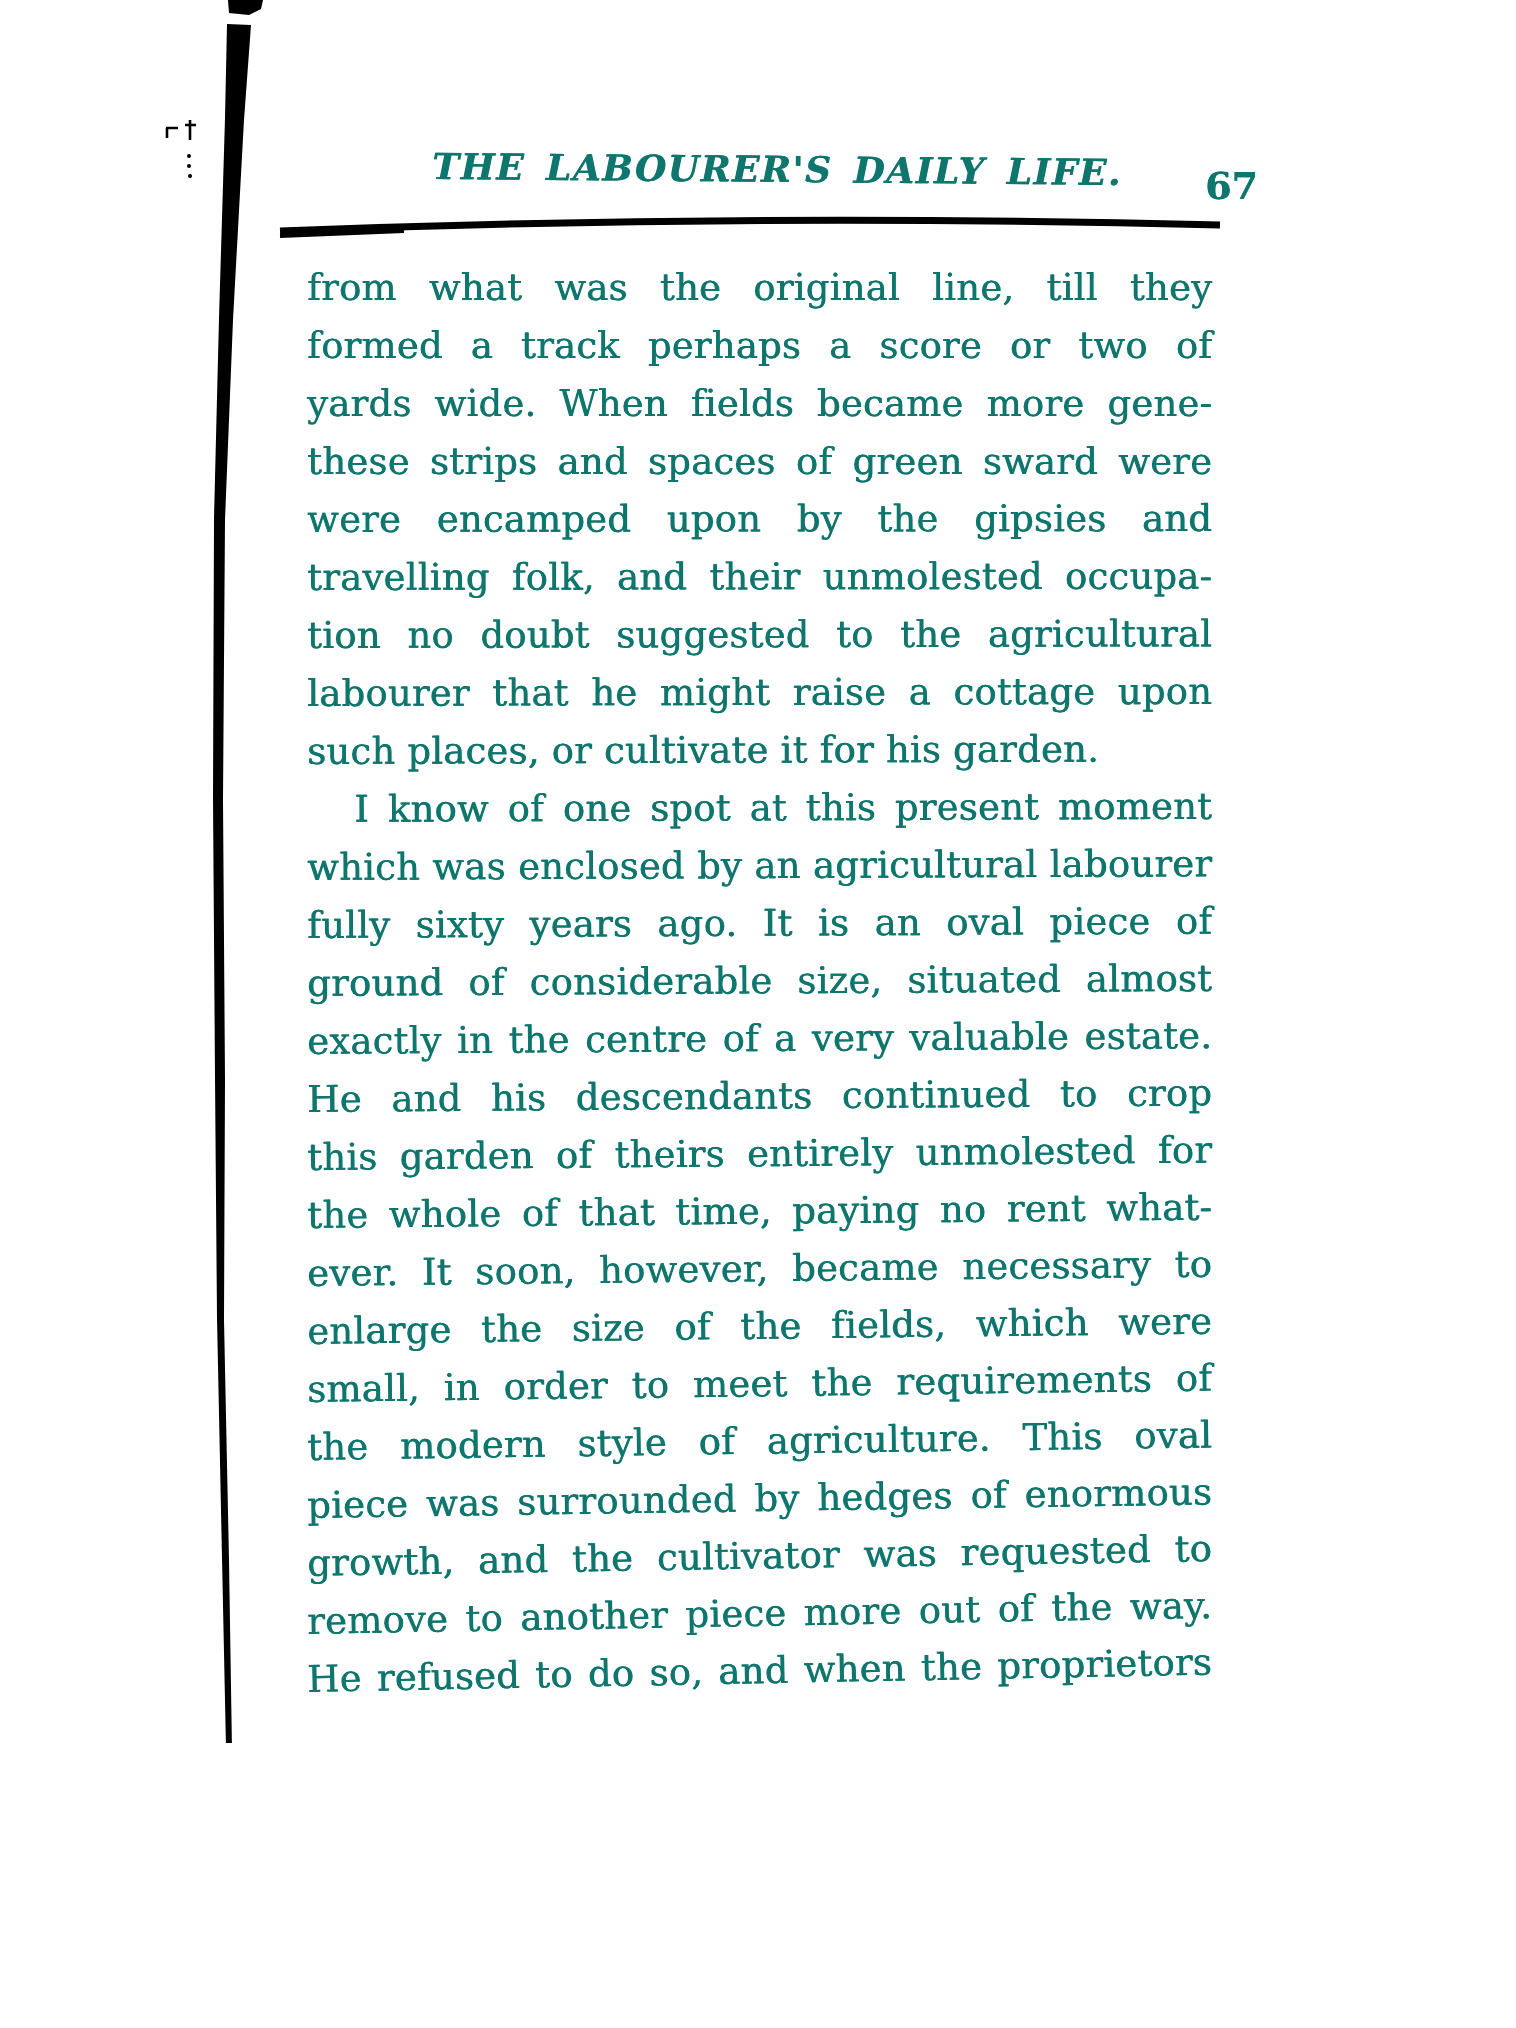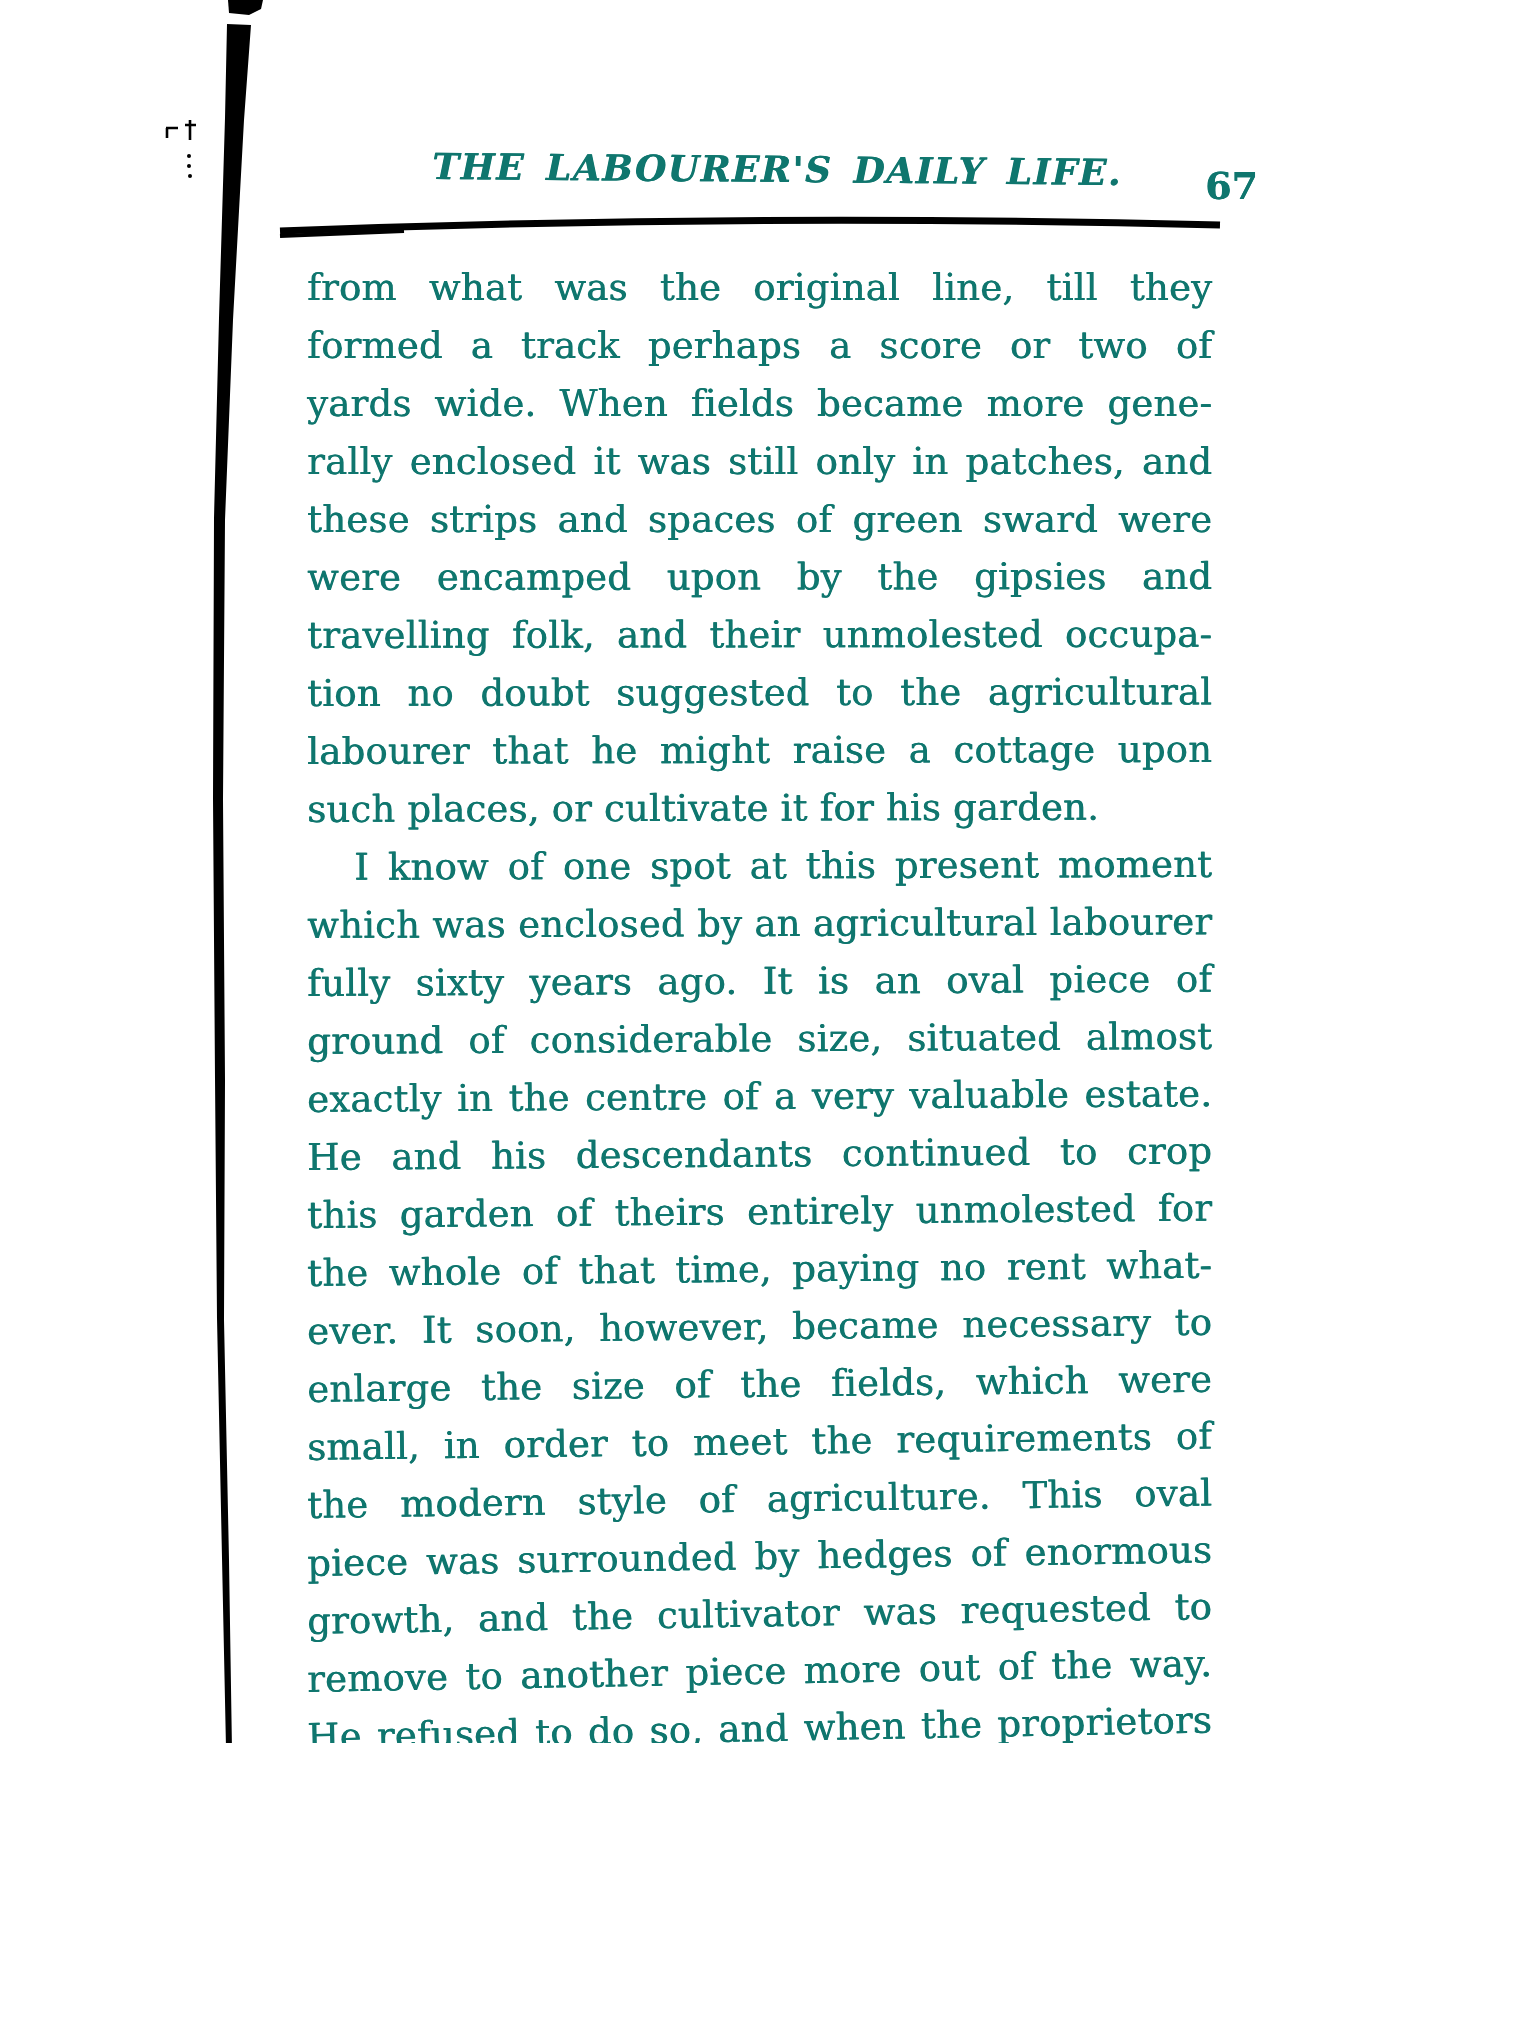--- a/index.html
+++ b/index.html
@@ -86,21 +86,20 @@
 
   <svg class="artifact" style="left:252px; top:209px;" width="952" height="34" viewBox="0 0 952 34" aria-hidden="true">
     <path d="M6 22 Q 470 4 946 16" stroke="#000" stroke-width="7" fill="none"></path>
     <path d="M6 27 L130 22" stroke="#000" stroke-width="4" fill="none"></path>
   </svg>
 
   <div class="body-text">
       <div class="line" style="transform: rotate(0deg);">from what was the original line, till they</div>
       <div class="line" style="transform: rotate(-0.002deg);">formed a track perhaps a score or two of</div>
       <div class="line" style="transform: rotate(-0.007deg);">yards wide. When fields became more gene-</div>
-      <div class="line" style="transform: rotate(-0.015deg);">rally enclosed it was still only in patches, and</div>
       <div class="line" style="transform: rotate(-0.026deg);">these strips and spaces of green sward were</div>
       <div class="line" style="transform: rotate(-0.059deg);">were encamped upon by the gipsies and</div>
       <div class="line" style="transform: rotate(-0.08deg);">travelling folk, and their unmolested occupa-</div>
       <div class="line" style="transform: rotate(-0.104deg);">tion no doubt suggested to the agricultural</div>
       <div class="line" style="transform: rotate(-0.132deg);">labourer that he might raise a cottage upon</div>
       <div class="line para-end" style="transform: rotate(-0.163deg);">such places, or cultivate it for his garden.</div>
       <div class="line indent" style="transform: rotate(-0.197deg);">I know of one spot at this present moment</div>
       <div class="line" style="transform: rotate(-0.234deg);">which was enclosed by an agricultural labourer</div>
       <div class="line" style="transform: rotate(-0.275deg);">fully sixty years ago. It is an oval piece of</div>
       <div class="line" style="transform: rotate(-0.319deg);">ground of considerable size, situated almost</div>

